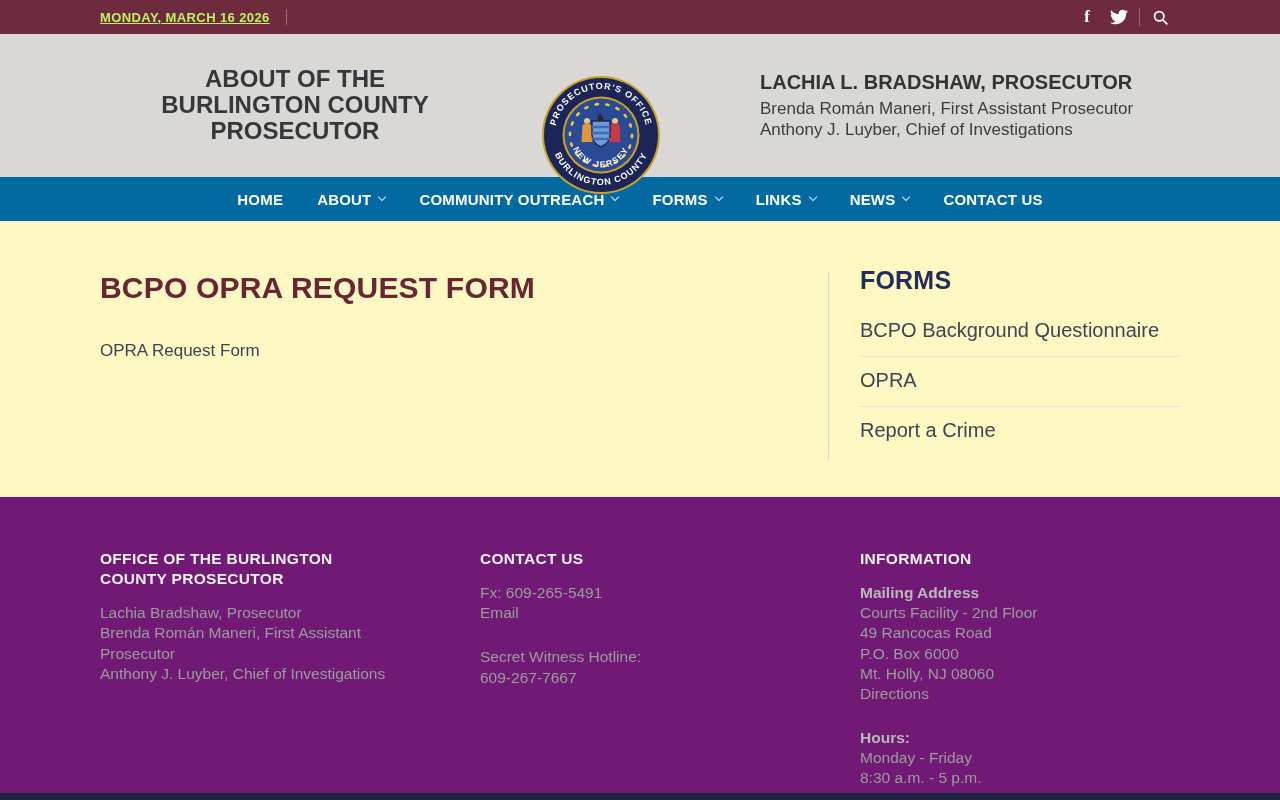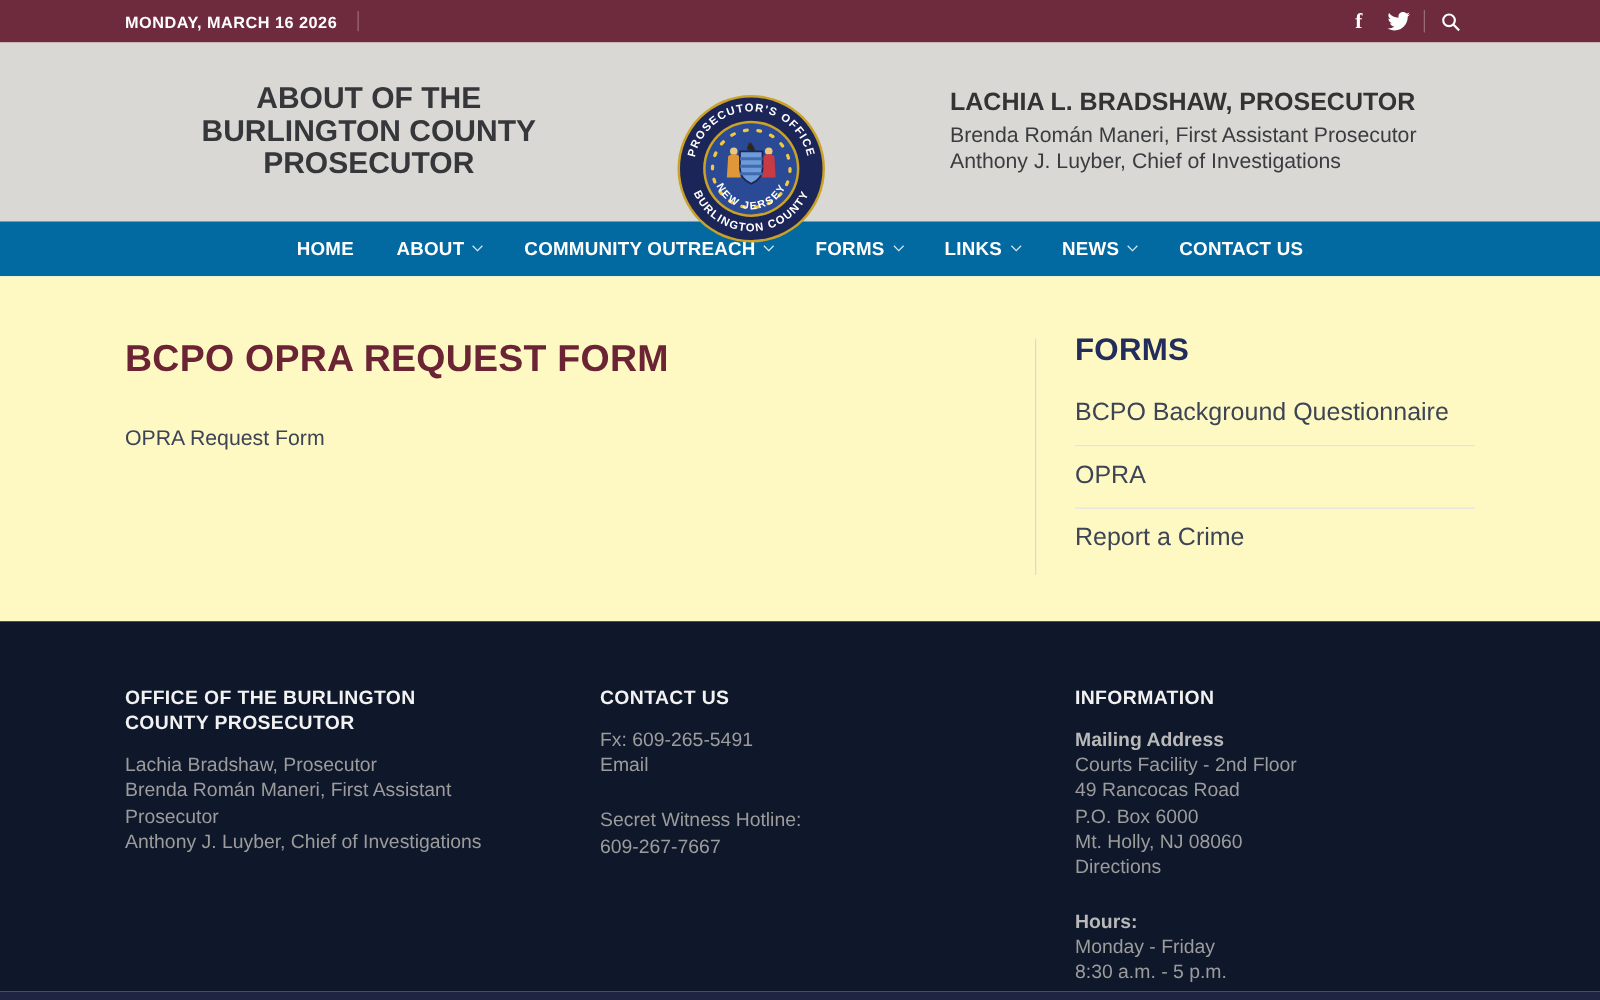--- a/index.html
+++ b/index.html
@@ -2,21 +2,21 @@
 <html><head>
 <meta charset="utf-8">
 <style>
   * { box-sizing: border-box; margin: 0; padding: 0; }
   html,body { width:1280px; height:800px; overflow:hidden; background:#fff;
     font-family:"Liberation Sans", sans-serif; }
 
   
   .topbar { height:34px; background:#6e2b3e; display:flex; align-items:center;
     padding:0 104px 0 100px; }
-  .topbar-date { color:#ffffff; font-size:13px; font-weight:600; letter-spacing:.4px; }
+  .topbar-date { color:#bef264; font-size:13px; font-weight:600; letter-spacing:.4px;text-decoration:underline; }
   .topbar-sep { width:1px; height:16px; background:rgba(255,255,255,.3); margin-left:16px; }
   .topbar-icons { margin-left:auto; display:flex; align-items:center; }
   .tb-icon { width:32px; height:34px; display:flex; align-items:center; justify-content:center;
     color:#fff; cursor:pointer; }
   .fb-f { font-family:"Liberation Serif", serif; font-weight:bold; font-size:17px; }
   .tb-divider { width:1px; height:18px; background:rgba(255,255,255,.3); margin:0 4px; }
 
   
   .header { height:143px; background:#d9d8d4; position:relative; }
   .site-title { position:absolute; left:100px; width:390px; top:50%; transform:translateY(-50%);
@@ -42,21 +42,21 @@
   .content .body-link { display:inline-block; margin-top:36px; font-size:17px; color:#3d4455; }
   .sidebar { width:352px; border-left:1px solid #d9d9d9; padding-left:31px; align-self:flex-start;
     padding-bottom:4px; }
   .sidebar h2 { font-size:25px; font-weight:bold; color:#232d5c; letter-spacing:.2px; margin-top:-5px; }
   .side-list { list-style:none; margin-top:12px; }
   .side-list li { padding:12px 0 14px; border-bottom:1px solid #e4e4e4; }
   .side-list li:last-child { border-bottom:none; }
   .side-list a { font-size:20px; color:#3d4455; }
 
   
-  .footer { background:#0f172a; height:296px; display:flex; gap:80px; padding:52px 100px 0; }
+  .footer { background:#701a75; height:296px; display:flex; gap:80px; padding:52px 100px 0; }
   .fcol1 { width:300px; } .fcol2 { width:300px; } .fcol3 { width:320px; }
   .footer h3 { color:#f2f2f2; font-size:15.5px; font-weight:bold; letter-spacing:.3px;
     line-height:1.3; margin-bottom:14px; text-transform:uppercase; }
   .footer p, .footer a.flink { font-size:15.5px; line-height:1.3; color:#9c9c9c; text-decoration:none; display:block; }
   .footer .fbold { color:#b9b9b9; font-weight:bold; }
   .fgap { height:24px; }
   .bottom-strip { height:7px; background:#1e2442; }
 
   a { cursor:pointer; }
 </style>

